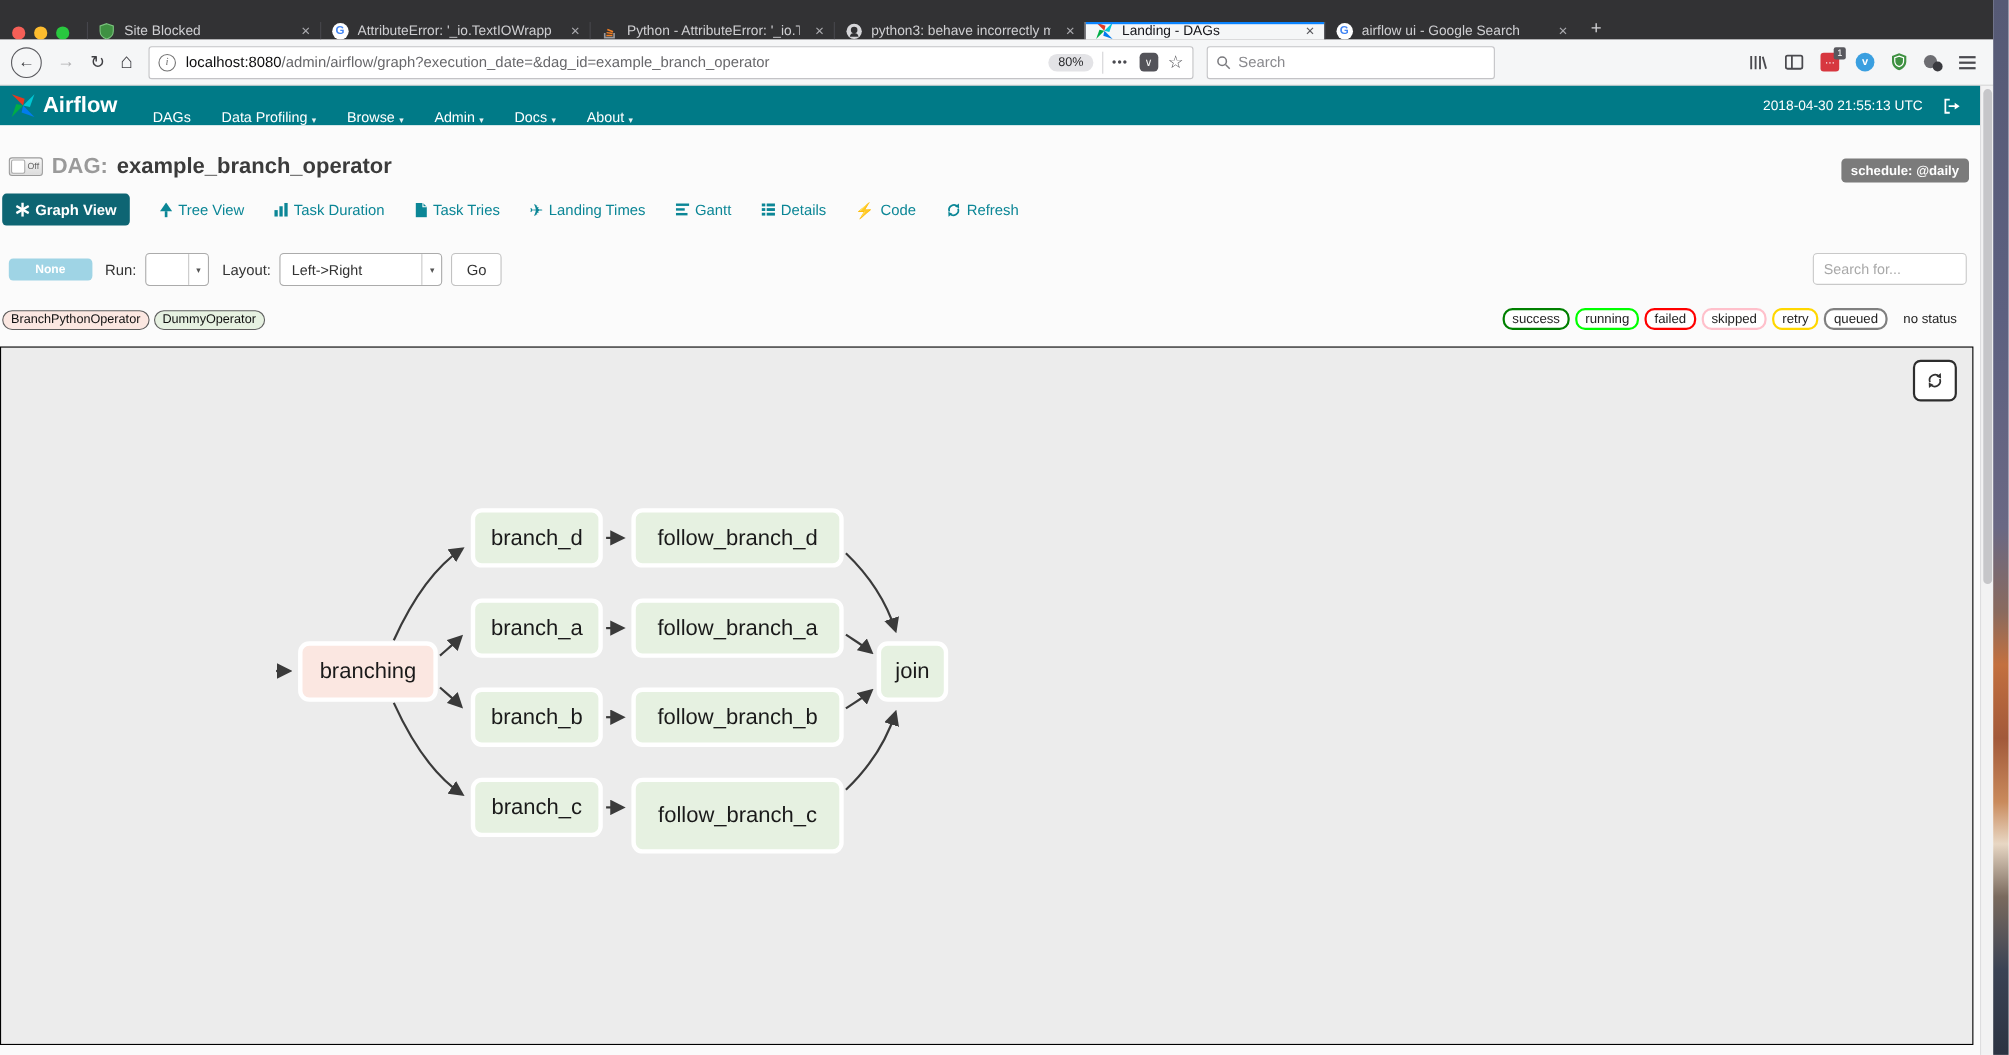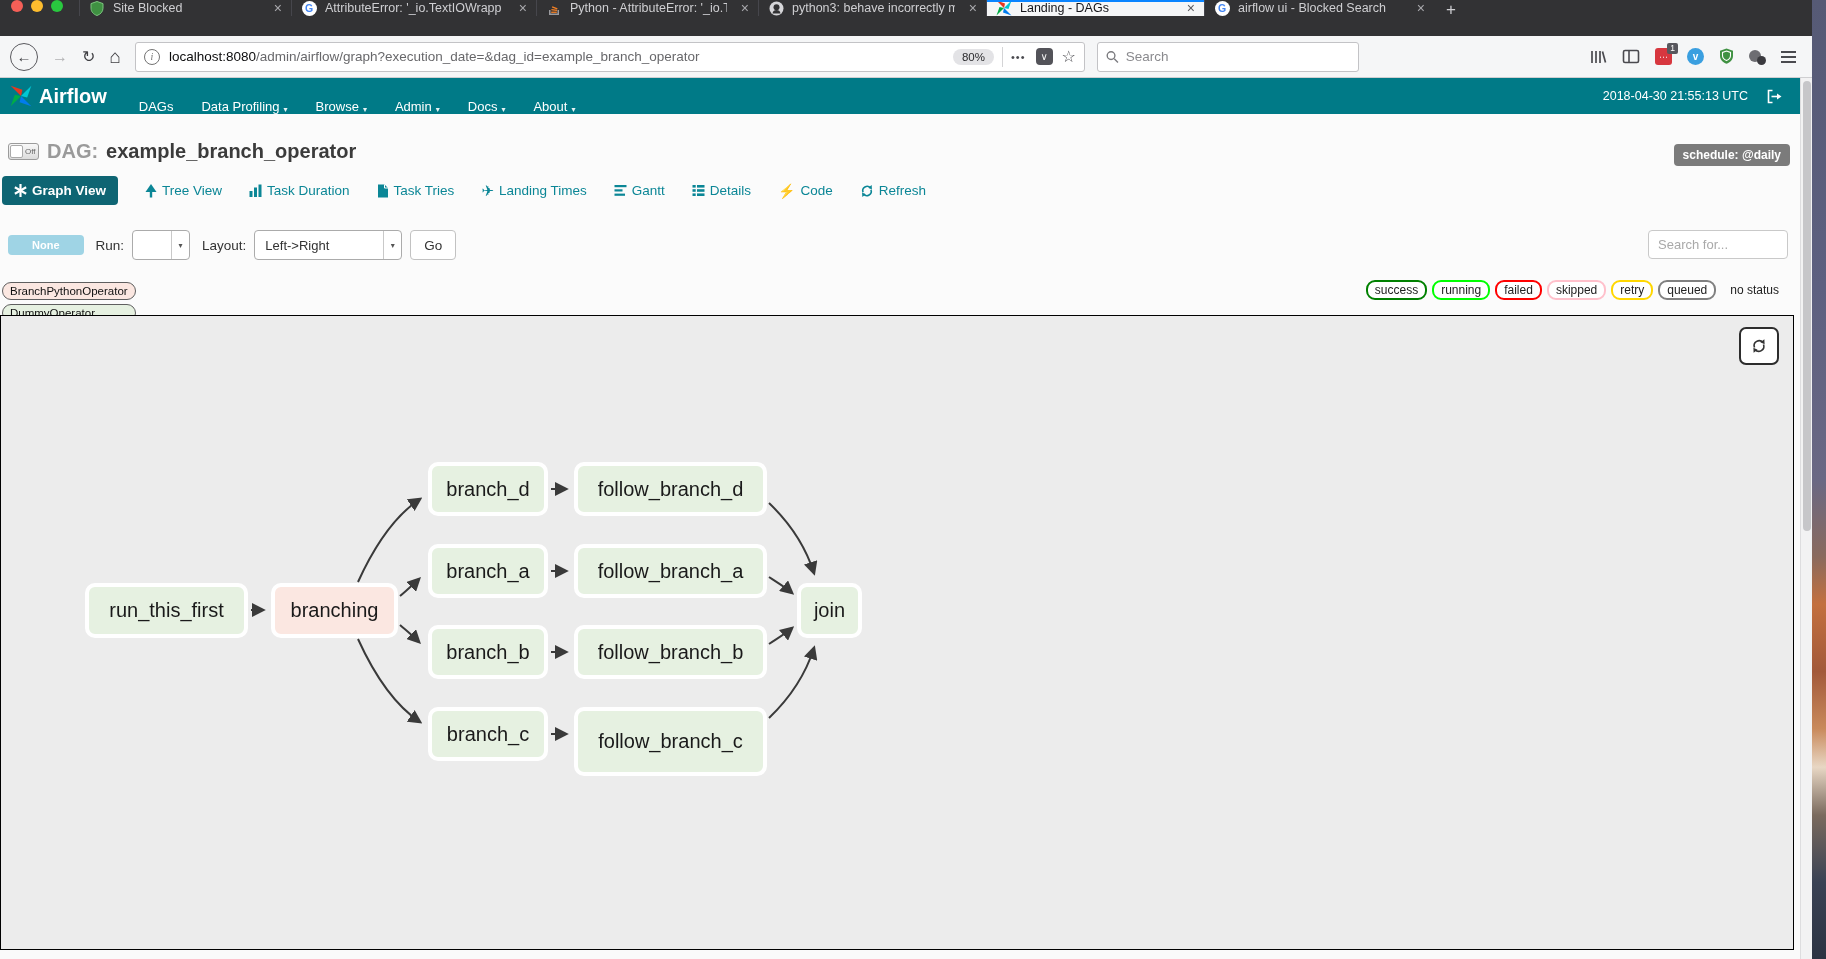--- a/index.html
+++ b/index.html
@@ -1,21 +1,21 @@
 <!DOCTYPE html>
 <html><head>
 <meta charset="utf-8">
 <style>
   * { margin:0; padding:0; box-sizing:border-box; }
   html,body { width:1826px; height:959px; overflow:hidden;
     font-family:"Liberation Sans", sans-serif; background:#fff; }
 
   
   .tabbar { position:absolute; left:0; top:0; width:1812px; height:36px;
-    background:#323234; display:flex; align-items:flex-start; }
+    background:#323234; display:flex; align-items:flex-end; }
   .traffic { display:flex; align-items:center; gap:8px; padding:0 16px 0 11px; }
   .dot { width:12px; height:12px; border-radius:50%; }
   .dot.r{background:#f55f57;} .dot.y{background:#fdbc2e;} .dot.g{background:#29c83f;}
   .tab { position:relative; display:flex; align-items:center; gap:8px;
     padding:0 9px; border-left:1px solid #46464c; color:#cfcfd2;
     font-size:12.5px; white-space:nowrap; overflow:hidden; }
   .tab .ttl { overflow:hidden; text-overflow:clip; flex:1; }
   .tab .x { margin-left:6px; color:#a9a9ad; font-size:14px; }
   .tab.active { background:#f5f6f7; color:#15151a; }
   .tab.active::before { content:''; position:absolute; top:0; left:0; right:0;
@@ -126,21 +126,21 @@
     color:#555; }
   .gobtn { height:30px; padding:0 13px; background:#fff; border:1px solid #c2c2c2;
     border-radius:4px; font-size:13.5px; color:#333; display:flex;
     align-items:center; }
   .searchfor { position:absolute; right:12px; top:116px; width:140px; height:29px;
     border:1px solid #c9c9c9; border-radius:4px; background:#fff; padding:0 9px;
     font-size:13px; color:#333; outline:none;
     font-family:"Liberation Sans",sans-serif; }
   .searchfor::placeholder { color:#a9a9a9; }
 
-  .legend-left { position:absolute; left:2px; top:168px; display:flex; gap:4px;flex-direction:column; }
+  .legend-left { position:absolute; left:2px; top:168px; display:flex; gap:4px; }
   .oppill { border:1px solid #5f5f5f; border-radius:9px; padding:2px 7px;
     font-size:11.5px; color:#111; }
   .op-branch { background:#fbe7e1; }
   .op-dummy  { background:#e6f1e1; }
   .legend-right { position:absolute; right:12px; top:166px; display:flex;
     gap:5px; align-items:center; }
   .stpill { border:2px solid; border-radius:9px; padding:1px 7px; font-size:12px;
     color:#222; background:#fff; }
   .st-green{border-color:green;} .st-lime{border-color:lime;}
   .st-red{border-color:red;} .st-pink{border-color:pink;}
@@ -237,21 +237,21 @@
       </svg>
     </span>
     <span class="ttl">Landing - DAGs</span>
     <span class="x">×</span>
   </div>
 
   <div class="tab" style="width:230px">
     <span class="favicon">
         <span class="fav-circle">G</span>
       </span>
-    <span class="ttl">airflow ui - Blocked Search</span>
+    <span class="ttl">airflow ui - Google Search</span>
     <span class="x">×</span>
   </div>
 
   <div class="newtab">+</div>
 </div>
 
 <div class="toolbar">
   <span class="backbtn">←</span>
   <span class="navbtn fwdbtn">→</span>
   <span class="navbtn">↻</span>
@@ -485,23 +485,20 @@
         <path d="M550,255 H565"></path>
         <path d="M550,336 H565"></path>
         <path d="M550,418 H565"></path>
         <path d="M768,187 C791,209 805,232 813,257"></path>
         <path d="M768,261 C777,267 784,271 791,277"></path>
         <path d="M768,328 C777,322 784,318 791,312"></path>
         <path d="M768,402 C791,380 805,357 813,332"></path>
       </g>
     </svg>
 
-    <div class="gnode fill-green" style="left:84px;top:267px;width:163px;height:55px">
-      <span>run_this_first</span>
-    </div>
     <div class="gnode fill-pink" style="left:270px;top:267px;width:127px;height:55px">
       <span>branching</span>
     </div>
 
     <div class="gnode fill-green" style="left:427px;top:146px;width:120px;height:54px">
       <span>branch_d</span>
     </div>
     <div class="gnode fill-green" style="left:573px;top:146px;width:193px;height:54px">
       <span>follow_branch_d</span>
     </div>

